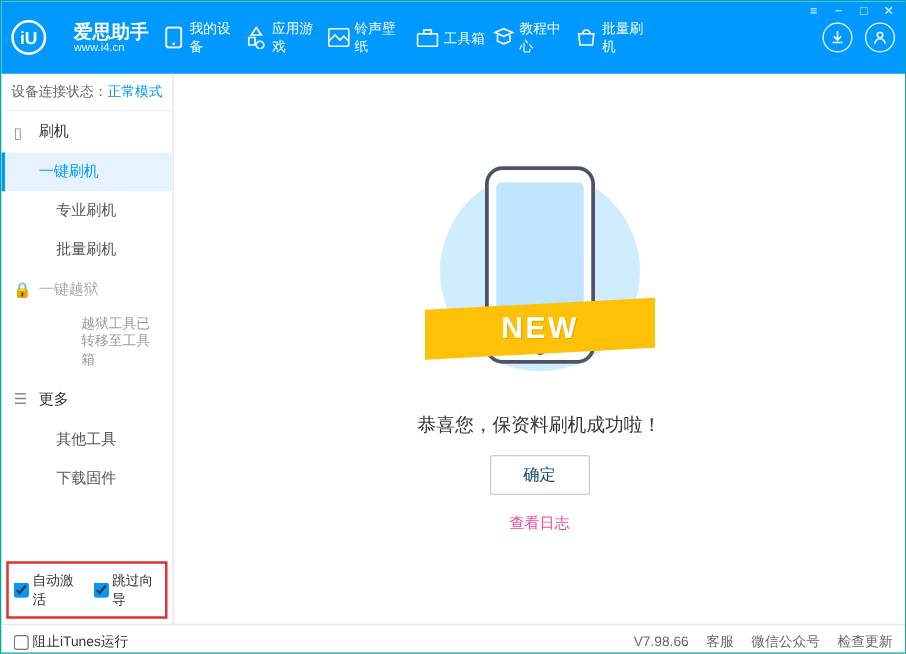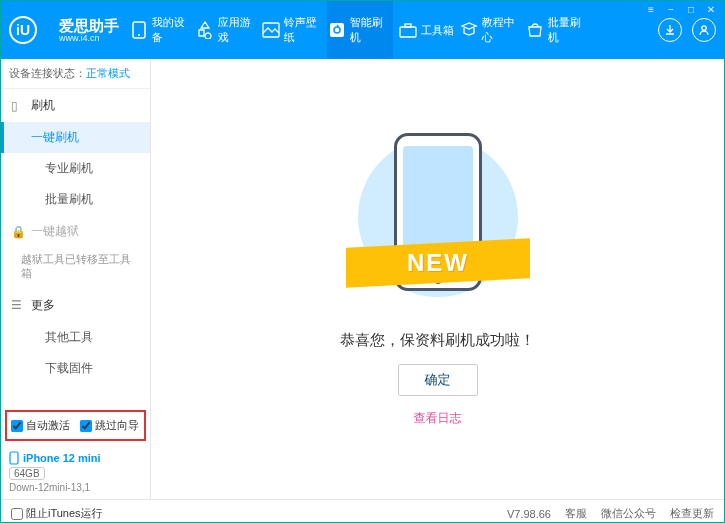--- a/index.html
+++ b/index.html
@@ -11,29 +11,29 @@
 .logo-url { font-size: 9px; opacity: 0.9; }
 .nav { display: flex; height: 100%; flex: 1; }
 .nav-item { width: 66px; display: flex; flex-direction: row; align-items: center; justify-content: center; gap: 3px; font-size: 11px; cursor: pointer; }
 .nav-item.active { background: #0088ee; }
 .nav-icon { width: 20px; height: 18px; display: flex; align-items: center; justify-content: center; }
 .header-right { display: flex; gap: 10px; align-items: center; }
 .circle-btn { width: 24px; height: 24px; border: 1.5px solid #fff; border-radius: 50%; display: flex; align-items: center; justify-content: center; cursor: pointer; }
 .win-controls { position: absolute; top: 2px; right: 6px; display: flex; gap: 6px; font-size: 10px; }
 .win-btn { width: 14px; height: 12px; cursor: pointer; opacity: 0.9; display:flex; align-items:center; justify-content:center; }
 .body { display: flex; height: 440px; }
-.sidebar { width: 150px; border-right: 1px solid #e5e5e5; display: flex; flex-direction: column; font-size: 12px; }
+.sidebar { width: 138px; border-right: 1px solid #e5e5e5; display: flex; flex-direction: column; font-size: 12px; }
 .status-bar { padding: 7px 8px; font-size: 11px; color: #666; border-bottom: 1px solid #eee; }
 .status-value { color: #0099ff; }
 .side-list { flex: 1; overflow: auto; }
 .side-group { padding: 8px 10px; display: flex; align-items: center; gap: 6px; color: #333; cursor: pointer; }
 .side-group .gicon { width: 14px; color: #888; }
 .side-sub { padding: 7px 10px 7px 44px; color: #555; cursor: pointer; }
 .side-sub.active { background: #e6f3ff; color: #0099ff; border-left: 3px solid #0099ff; padding-left: 27px; }
-.side-note { padding: 4px 10px 8px 20px; color: #999; font-size: 11px; line-height: 1.3; }
+.side-note { padding: 4px 10px 8px 42px; color: #999; font-size: 11px; line-height: 1.3; margin-left: 22px; }
 .checks { border: 2px solid #d33; margin: 4px; padding: 6px 4px; display: flex; gap: 10px; font-size: 11px; }
 .chk { display: flex; align-items: center; gap: 3px; color: #333; }
 .chk input { accent-color: #0099ff; width: 12px; height: 12px; }
 .device { padding: 6px 8px; font-size: 11px; }
 .device-name { color: #0099ff; font-weight: bold; display: flex; align-items: center; gap: 4px; }
 .storage-badge { display: inline-block; border: 1px solid #ccc; border-radius: 3px; padding: 0 4px; font-size: 10px; color: #666; margin-top: 2px; }
 .device-sub { color: #888; font-size: 10px; margin-top: 2px; }
 .main { flex: 1; display: flex; flex-direction: column; align-items: center; justify-content: center; position: relative; }
 .phone-img { width: 160px; height: 180px; position: relative; margin-bottom: 12px; }
 .circle-bg { position: absolute; width: 160px; height: 160px; border-radius: 50%; background: #d0ecff; top: 6px; left: 0; }
@@ -87,29 +87,20 @@
     </div>
     <div class="nav-item">
       <div class="nav-icon">
           <svg width="18" height="16" viewBox="0 0 18 16">
             <rect x="1" y="1" width="16" height="14" rx="1" fill="none" stroke="#fff" stroke-width="1.3"></rect>
             <path d="M1 11 L6 6 L10 10 L13 7 L17 11" fill="none" stroke="#fff" stroke-width="1.3"></path>
           </svg>
         </div>
       <span>铃声壁纸</span>
     </div>
-    <div class="nav-item active">
-      <div class="nav-icon">
-          <svg width="18" height="18" viewBox="0 0 18 18">
-            <rect x="2" y="2" width="14" height="14" rx="2" fill="#fff"></rect>
-            <path d="M6 9 a3 3 0 1 1 6 0 a3 3 0 1 1 -6 0 M9 4 L11 7" fill="none" stroke="#0099ff" stroke-width="1.5"></path>
-          </svg>
-        </div>
-      <span>智能刷机</span>
-    </div>
     <div class="nav-item">
       <div class="nav-icon">
           <svg width="18" height="16" viewBox="0 0 18 16">
             <rect x="1" y="5" width="16" height="10" rx="1" fill="none" stroke="#fff" stroke-width="1.3"></rect>
             <rect x="6" y="2" width="6" height="3" fill="none" stroke="#fff" stroke-width="1.3"></rect>
           </svg>
         </div>
       <span>工具箱</span>
     </div>
     <div class="nav-item">
@@ -173,30 +164,20 @@
     <div class="checks">
       <label class="chk">
           <input type="checkbox" checked="" style="">
           <span>自动激活</span>
         </label>
       <label class="chk">
           <input type="checkbox" checked="" style="">
           <span>跳过向导</span>
         </label>
     </div>
-    <div class="device">
-      <div class="device-name">
-        <svg width="10" height="14" viewBox="0 0 10 14">
-            <rect x="1" y="1" width="8" height="12" rx="1.5" fill="none" stroke="#0099ff" stroke-width="1.2"></rect>
-          </svg>
-        <span>iPhone 12 mini</span>
-      </div>
-      <span class="storage-badge">64GB</span>
-      <div class="device-sub">Down-12mini-13,1</div>
-    </div>
   </div>
 
   <div class="main">
     <div class="phone-img">
       <div class="circle-bg"></div>
       <div class="phone">
           <div class="phone-screen"></div>
           <div class="phone-btn"></div>
         </div>
       <div class="ribbon">

